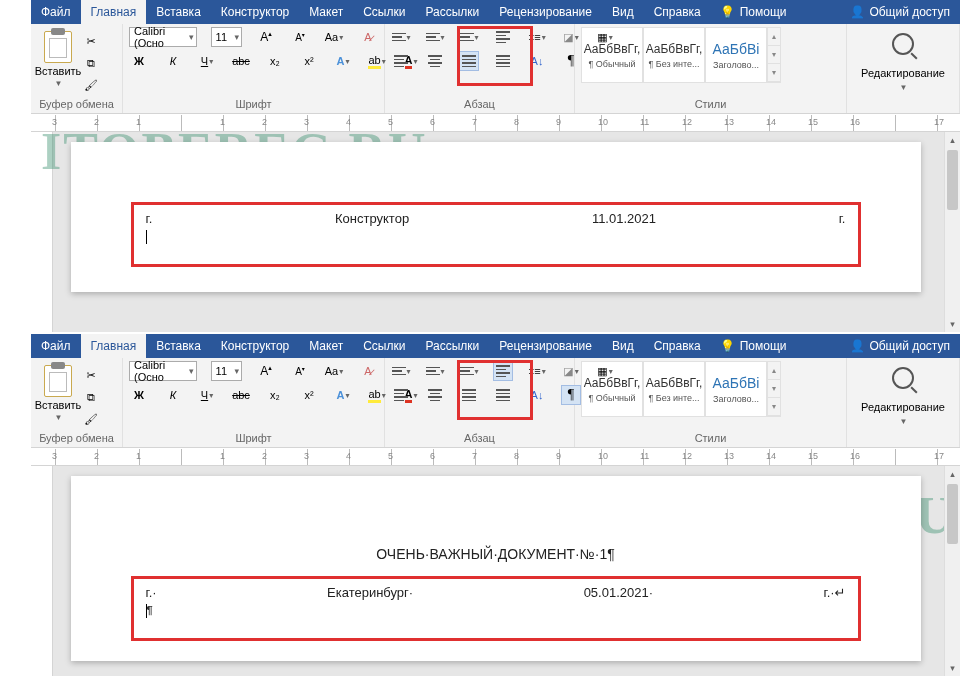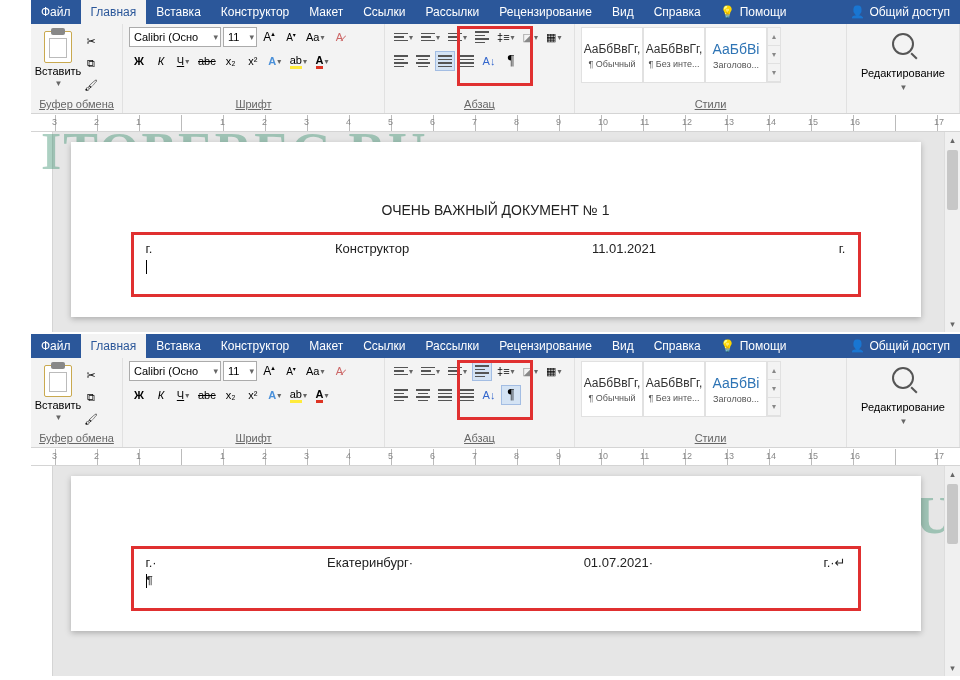--- a/index.html
+++ b/index.html
@@ -6,25 +6,25 @@
   body { font-family: "Segoe UI", Tahoma, sans-serif; font-size: 11px; background: #fff; width: 960px; }
   .instance { position: relative; padding-left: 31px; }
   .menubar { background: #2b579a; display: flex; height: 24px; align-items: stretch; color: #fff; }
   .menubar .tab { padding: 0 10px; display: flex; align-items: center; font-size: 12px; cursor: pointer; }
   .menubar .tab.active { background: #f3f3f3; color: #2b579a; }
   .menubar .spacer { flex: 1; }
   .menubar .icon-small { margin-right: 4px; }
   .ribbon { background: #f3f3f3; border-bottom: 1px solid #d4d4d4; display: flex; height: 90px; position: relative; }
   .group { border-right: 1px solid #e1e1e1; padding: 3px 6px 0 6px; display: flex; flex-direction: column; justify-content: space-between; }
   .group-body { display: flex; gap: 2px; }
-  .group-label { text-align: center; font-size: 11px; color: #666; padding: 2px 0 3px; text-decoration: underline; }
+  .group-label { text-align: center; font-size: 11px; color: #666; padding: 2px 0 3px; }
   .btn { display: inline-flex; align-items: center; justify-content: center; min-width: 20px; height: 20px; border: 1px solid transparent; cursor: pointer; background: transparent; padding: 0 2px; }
   .btn.active { background: #d4e3f4; border-color: #a3bde3; }
   .vcol { display: flex; flex-direction: column; gap: 2px; }
-  .hrow { display: flex; gap: 2px; align-items: center; }
+  .hrow { display: flex; gap: 14px; align-items: center; }
   .paste-big { width: 42px; height: 66px; display: flex; flex-direction: column; align-items: center; justify-content: flex-start; gap: 2px; cursor: pointer; }
   .paste-icon { width: 28px; height: 32px; background: #fff; border: 1px solid #c9a94f; border-radius: 2px; position: relative; margin-top: 4px;}
   .paste-icon::before { content:""; position:absolute; top:-4px; left:6px; width:14px; height:7px; background:#888; border-radius:2px;}
   .paste-icon::after { content:""; position:absolute; top:6px; left:4px; right:4px; height:18px; background:#fff; border:1px solid #bbb;}
   .font-select { height: 20px; border: 1px solid #ababab; background: #fff; display: inline-flex; align-items: center; padding: 0 14px 0 4px; font-size: 11px; position: relative; cursor: pointer;}
   .font-select::after { content:"▾"; position:absolute; right:2px; font-size:9px; color:#666;}
   .style-gallery { display: flex; gap: 0; }
   .style-item { width: 62px; height: 56px; border: 1px solid #e1e1e1; background: #fff; display: flex; flex-direction: column; align-items: center; justify-content: center; gap: 3px; cursor: pointer; font-size: 10px; }
   .style-item .sample { font-size: 12px; color: #333; }
   .style-item .sample.blue { color: #2e74b5; font-size: 14px; }
@@ -341,21 +341,20 @@
         <div class="tick" style="left: 840px;"></div>
         <div class="tick" style="left: 882px;"></div>
         <div class="tick-label" style="left: 882px;">17</div>
       </div>
   </div>
 
   <div class="doc-area" style="height:200px">
     <div class="vruler"></div>
     <div class="watermark" style="top:-10px; left:10px">ITOBEREG.RU</div>
     <div class="page">
-      <div class="doc-title">ОЧЕНЬ ВАЖНЫЙ ДОКУМЕНТ № 1</div>
       <div class="red-box">
         <div class="doc-row">
           <span>г.</span>
           <span>Конструктор</span>
           <span>11.01.2021</span>
           <span>г.</span>
         </div>
         <div style="margin-top:4px"><span class="cursor"></span></div>
       </div>
     </div>
@@ -645,25 +644,26 @@
         <div class="tick" style="left: 840px;"></div>
         <div class="tick" style="left: 882px;"></div>
         <div class="tick-label" style="left: 882px;">17</div>
       </div>
   </div>
 
   <div class="doc-area" style="height:210px">
     <div class="vruler"></div>
     <div class="watermark" style="top:20px; right:5px">ITOBEREG.RU</div>
     <div class="page" style="padding-top:70px">
+      <div class="doc-title">ОЧЕНЬ·ВАЖНЫЙ·ДОКУМЕНТ·№·1¶</div>
       <div class="red-box">
         <div class="doc-row">
           <span>г.·</span>
           <span>Екатеринбург·</span>
-          <span>01.07.2021·</span>
+          <span>05.01.2021·</span>
           <span>г.·↵</span>
         </div>
         <div style="margin-top:4px"><span class="cursor"></span><span class="pilcrow">¶</span></div>
       </div>
     </div>
     <div class="scrollbar">
       <div class="arrow" style="top:0">▴</div>
       <div class="thumb" style="top:18px;height:60px"></div>
       <div class="arrow" style="bottom:0">▾</div>
     </div>

